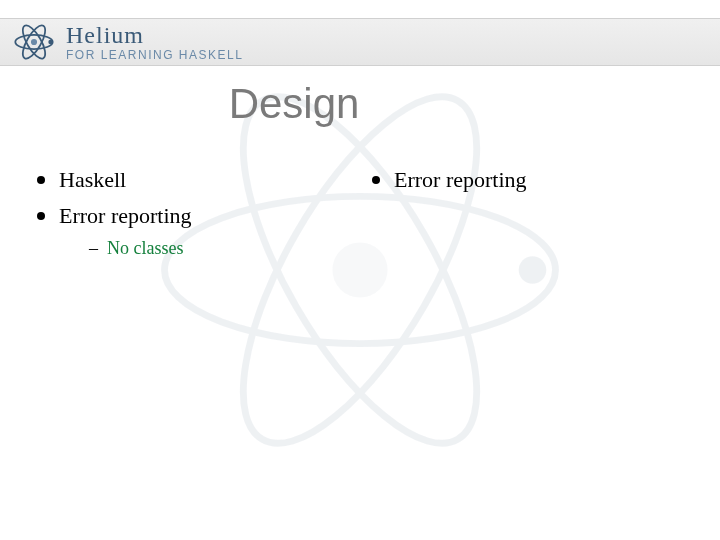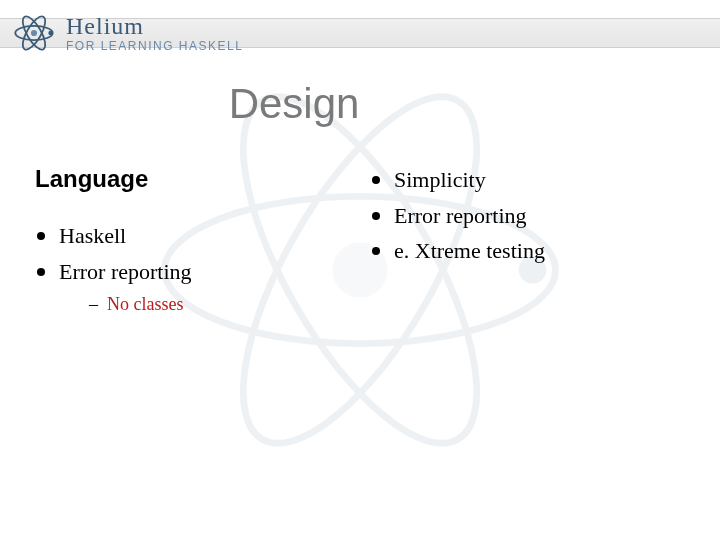--- a/index.html
+++ b/index.html
@@ -26,21 +26,21 @@
     transform: translate(-50%, -50%);
     opacity: 0.08;
     pointer-events: none;
   }
   
   .header {
     position: absolute;
     left: 0;
     top: 18px;
     width: 720px;
-    height: 30px;
+    height: 48px;
     background: linear-gradient(to bottom, #f0f0f0, #e6e6e6);
     border-top: 1px solid #d0d0d0;
     border-bottom: 1px solid #d0d0d0;
     display: flex;
     align-items: center;
     padding-left: 12px;
     box-sizing: border-box;
   }
   .logo-wrap {
     display: flex;
@@ -120,21 +120,21 @@
     background: #000;
     border-radius: 50%;
   }
   ul.sub {
     list-style: none;
     padding: 0;
     margin: 6px 0 0 30px;
   }
   ul.sub > li {
     font-size: 18px;
-    color: #b91c1c;
+    color: #15803d;
     position: relative;
     padding-left: 18px;
     line-height: 1.4;
   }
   ul.sub > li::before {
     content: "–";
     position: absolute;
     left: 0;
     top: 0;
     color: #000;
@@ -171,44 +171,37 @@
         <span class="logo-sub">FOR LEARNING HASKELL</span>
       </div>
     </div>
   </div>
 
   <div class="title">Design</div>
 
   <div class="content">
 
     <div class="col">
-      <div class="col-heading">Language</div>
       <ul class="bullets">
         <li>
           <span>Haskell</span>
         </li>
         <li>
           <span>Error reporting</span>
           <ul class="sub">
             <li>
               <span>No classes</span>
             </li>
           </ul>
         </li>
       </ul>
     </div>
 
     <div class="col col-right">
       <ul class="bullets">
         <li>
-          <span>Simplicity</span>
-        </li>
-        <li>
           <span>Error reporting</span>
-        </li>
-        <li>
-          <span>e. Xtreme testing</span>
         </li>
       </ul>
     </div>
 
   </div>
 </div>
 
 </body></html>

